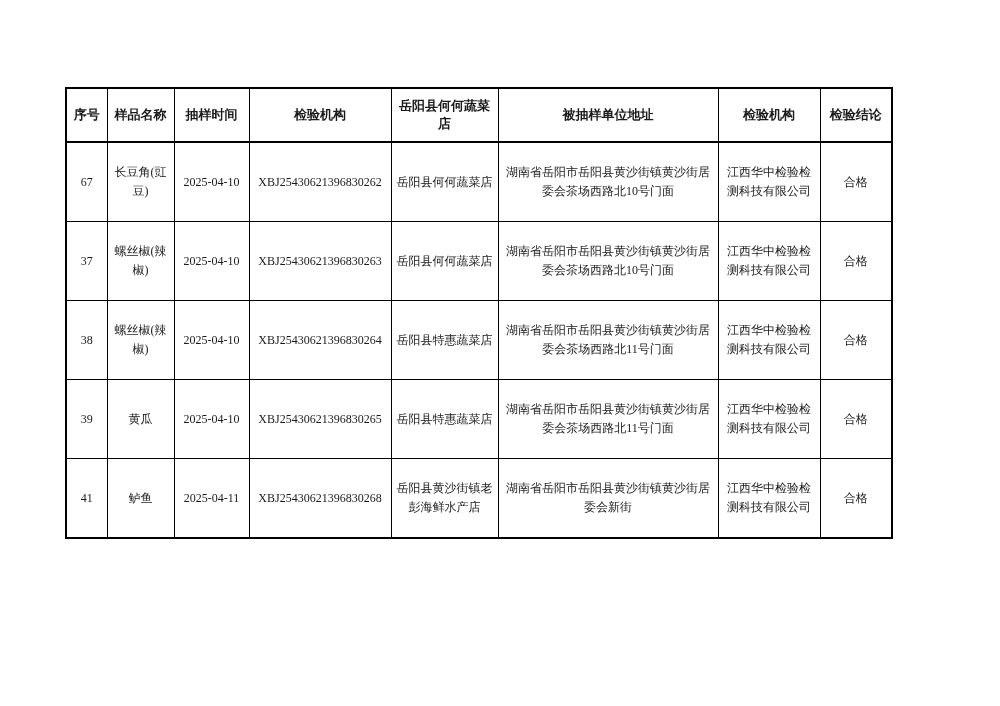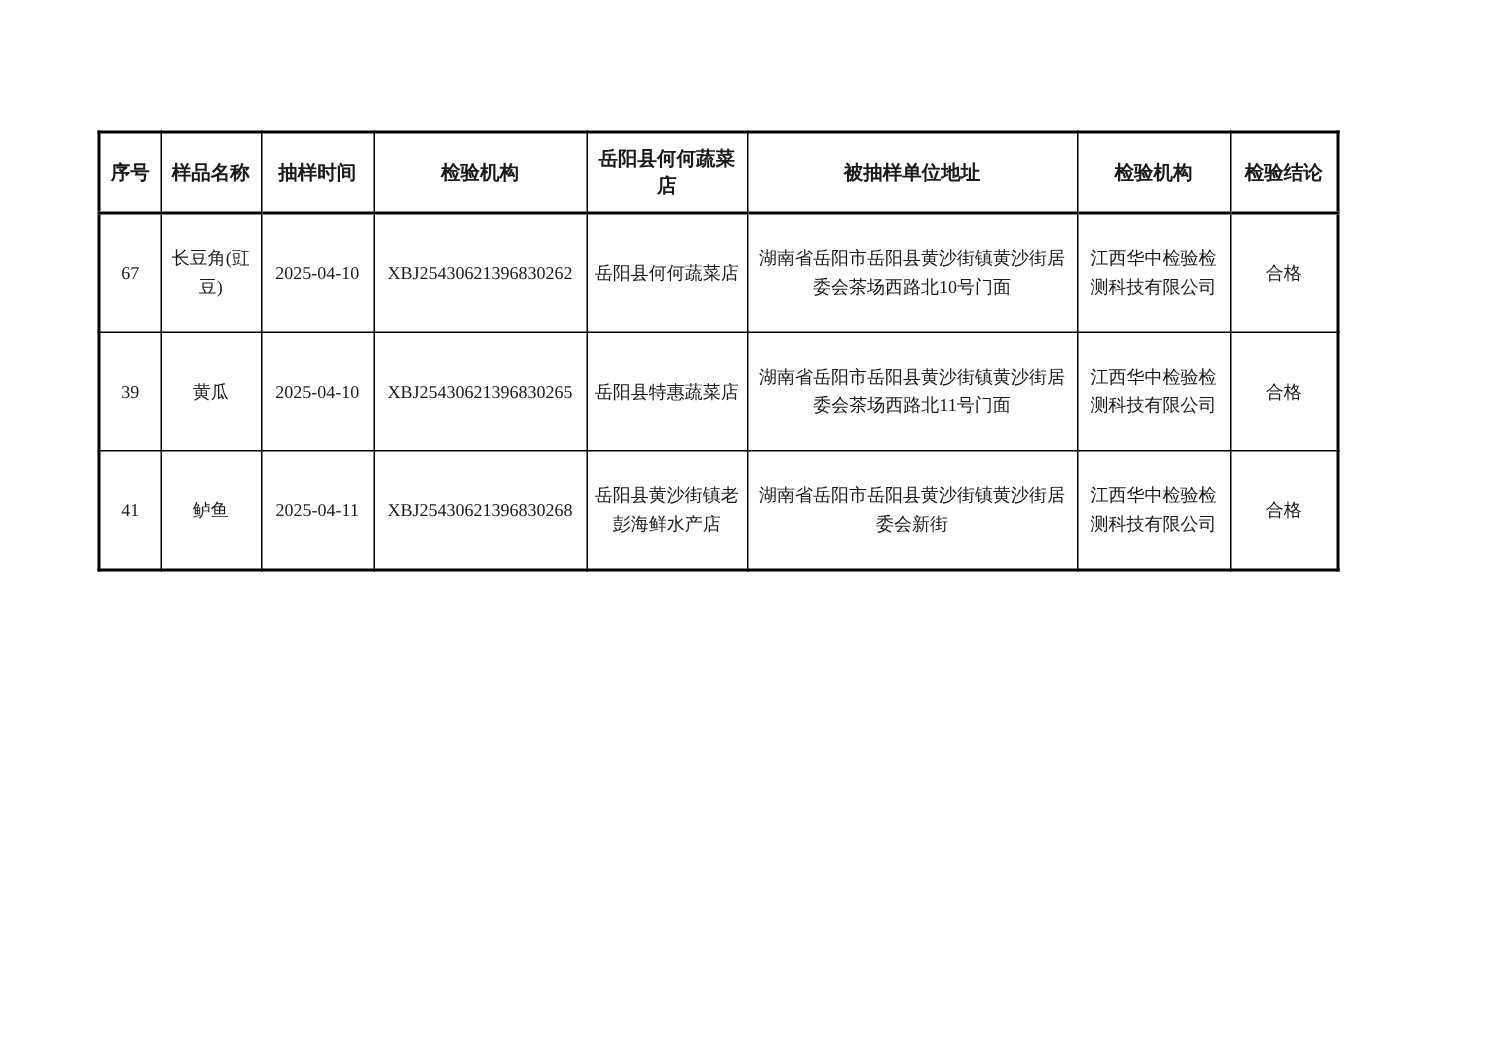--- a/index.html
+++ b/index.html
@@ -88,20 +88,40 @@
         <td>67</td>
         <td>长豆角(豇豆)</td>
         <td>2025-04-10</td>
         <td>XBJ25430621396830262</td>
         <td>岳阳县何何蔬菜店</td>
         <td>湖南省岳阳市岳阳县黄沙街镇黄沙街居委会茶场西路北10号门面</td>
         <td>江西华中检验检测科技有限公司</td>
         <td>合格</td>
       </tr>
       <tr>
+        <td>37</td>
+        <td>螺丝椒(辣椒)</td>
+        <td>2025-04-10</td>
+        <td>XBJ25430621396830263</td>
+        <td>岳阳县何何蔬菜店</td>
+        <td>湖南省岳阳市岳阳县黄沙街镇黄沙街居委会茶场西路北10号门面</td>
+        <td>江西华中检验检测科技有限公司</td>
+        <td>合格</td>
+      </tr>
+      <tr>
+        <td>38</td>
+        <td>螺丝椒(辣椒)</td>
+        <td>2025-04-10</td>
+        <td>XBJ25430621396830264</td>
+        <td>岳阳县特惠蔬菜店</td>
+        <td>湖南省岳阳市岳阳县黄沙街镇黄沙街居委会茶场西路北11号门面</td>
+        <td>江西华中检验检测科技有限公司</td>
+        <td>合格</td>
+      </tr>
+      <tr>
         <td>39</td>
         <td>黄瓜</td>
         <td>2025-04-10</td>
         <td>XBJ25430621396830265</td>
         <td>岳阳县特惠蔬菜店</td>
         <td>湖南省岳阳市岳阳县黄沙街镇黄沙街居委会茶场西路北11号门面</td>
         <td>江西华中检验检测科技有限公司</td>
         <td>合格</td>
       </tr>
       <tr>

